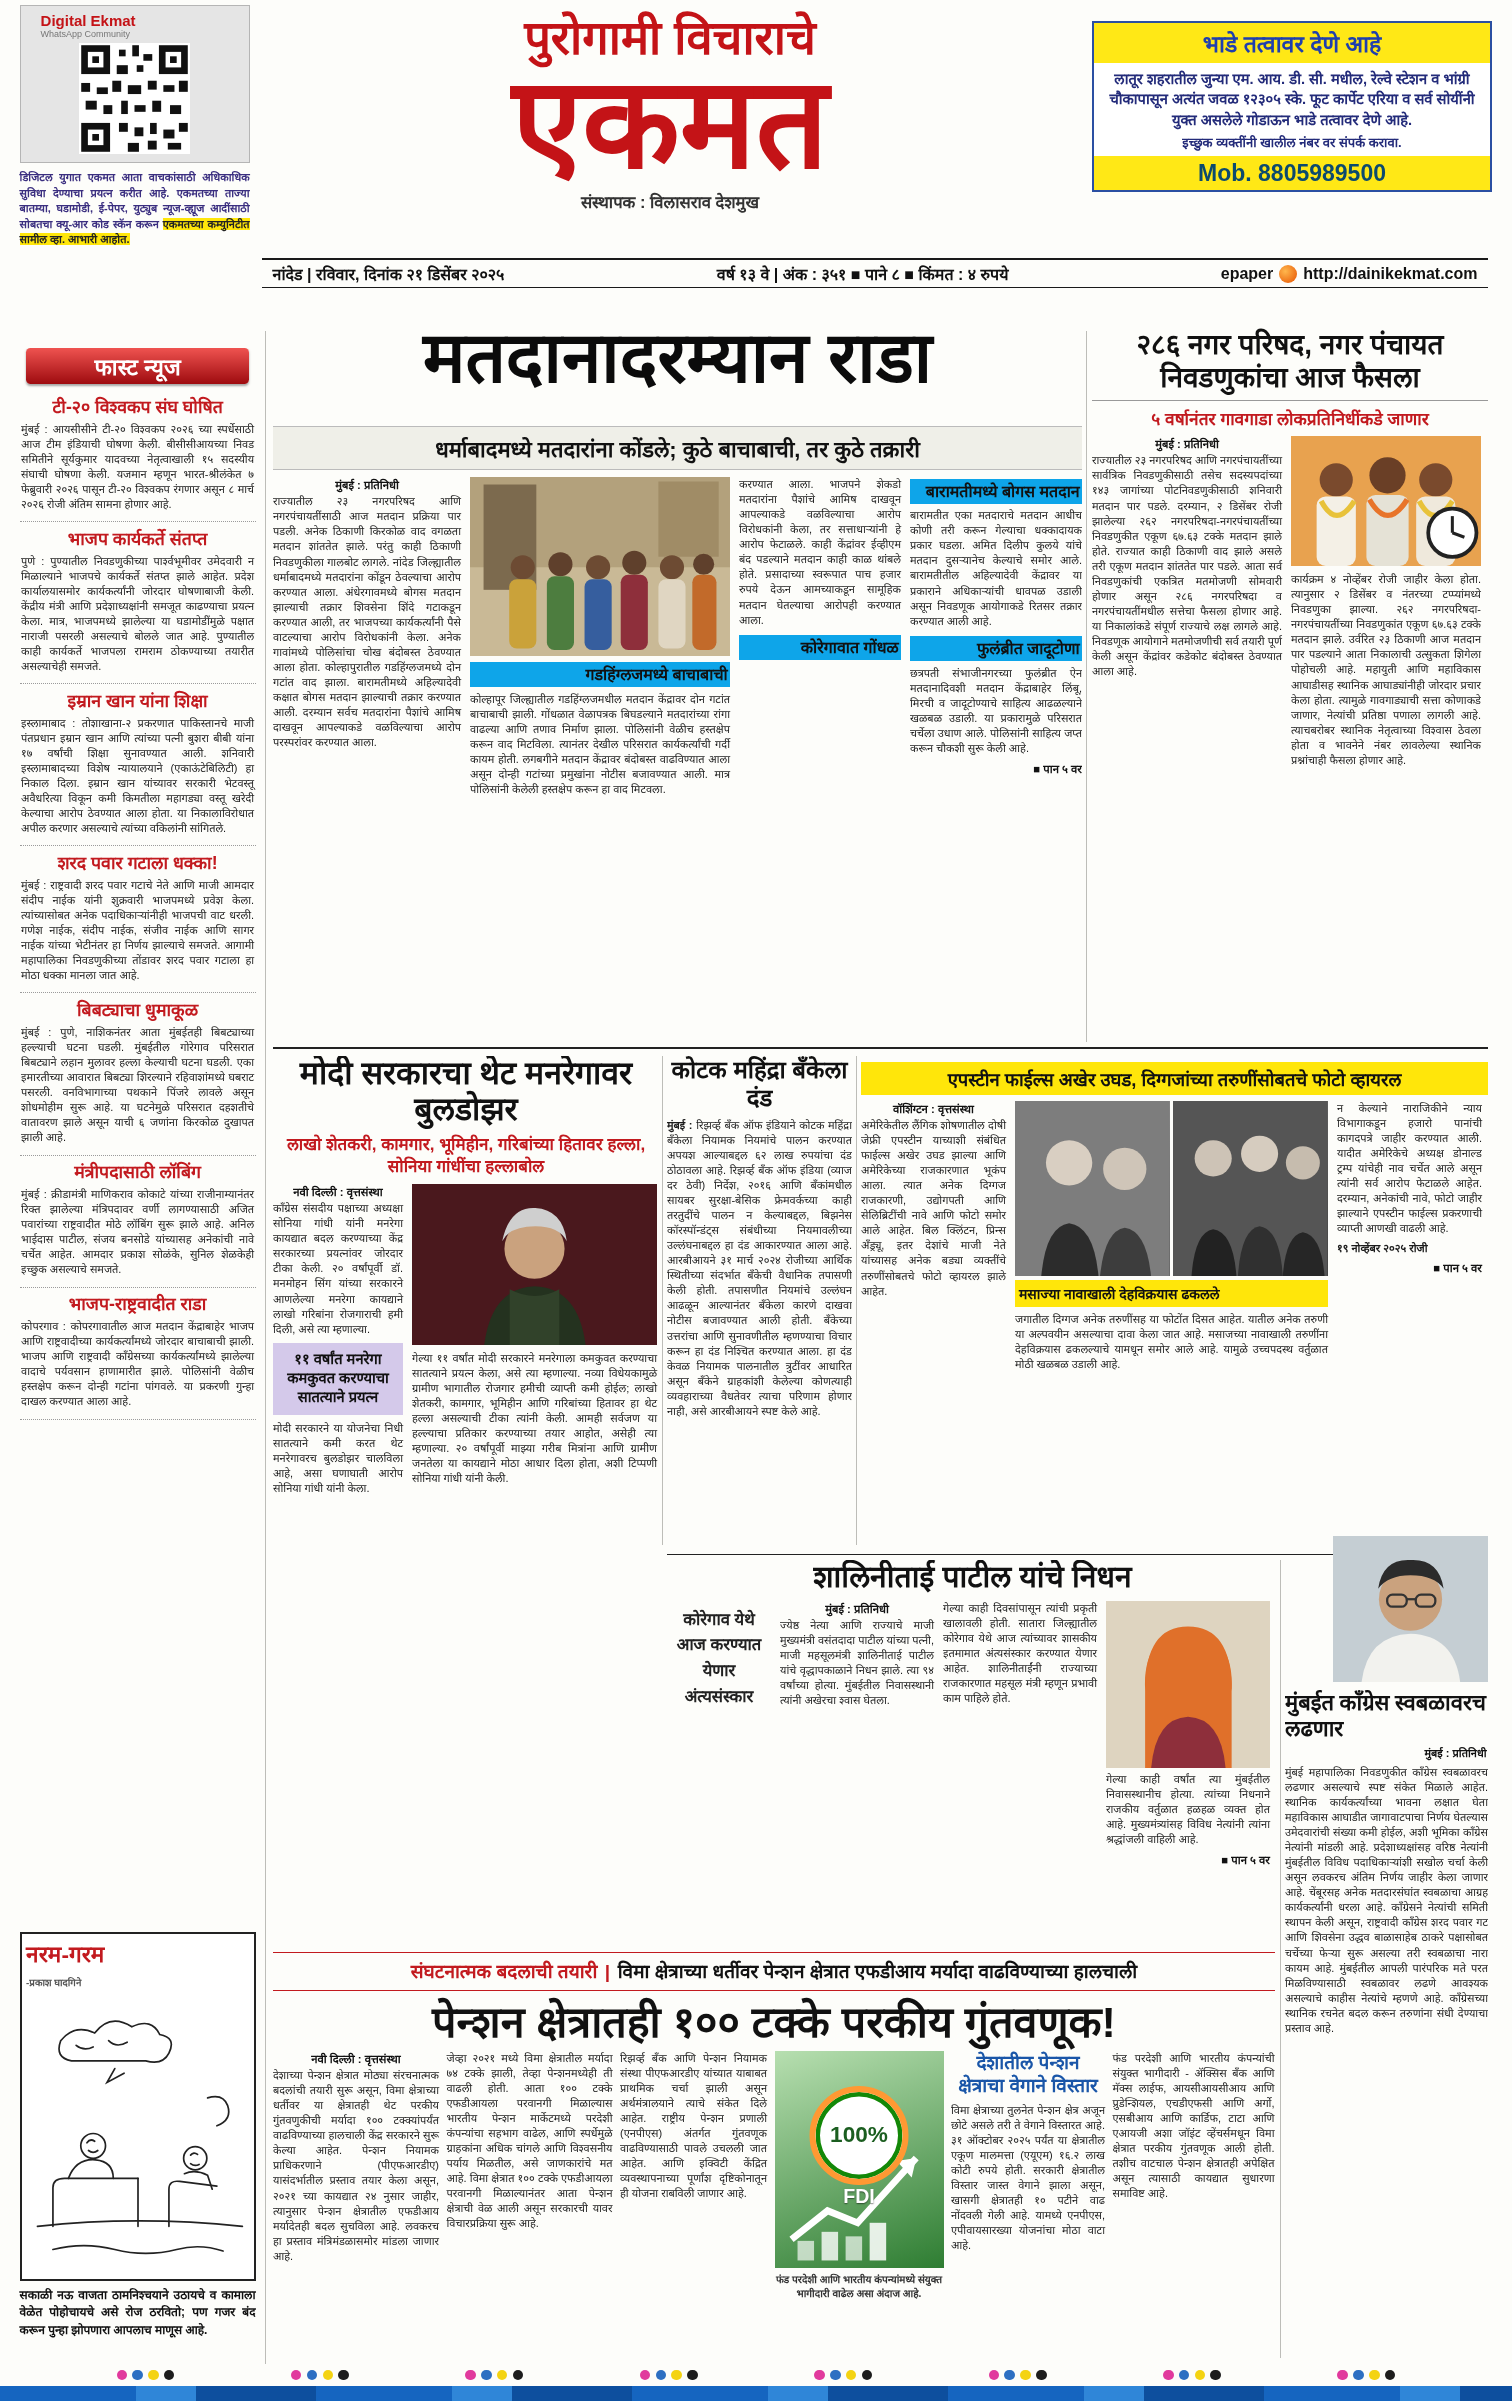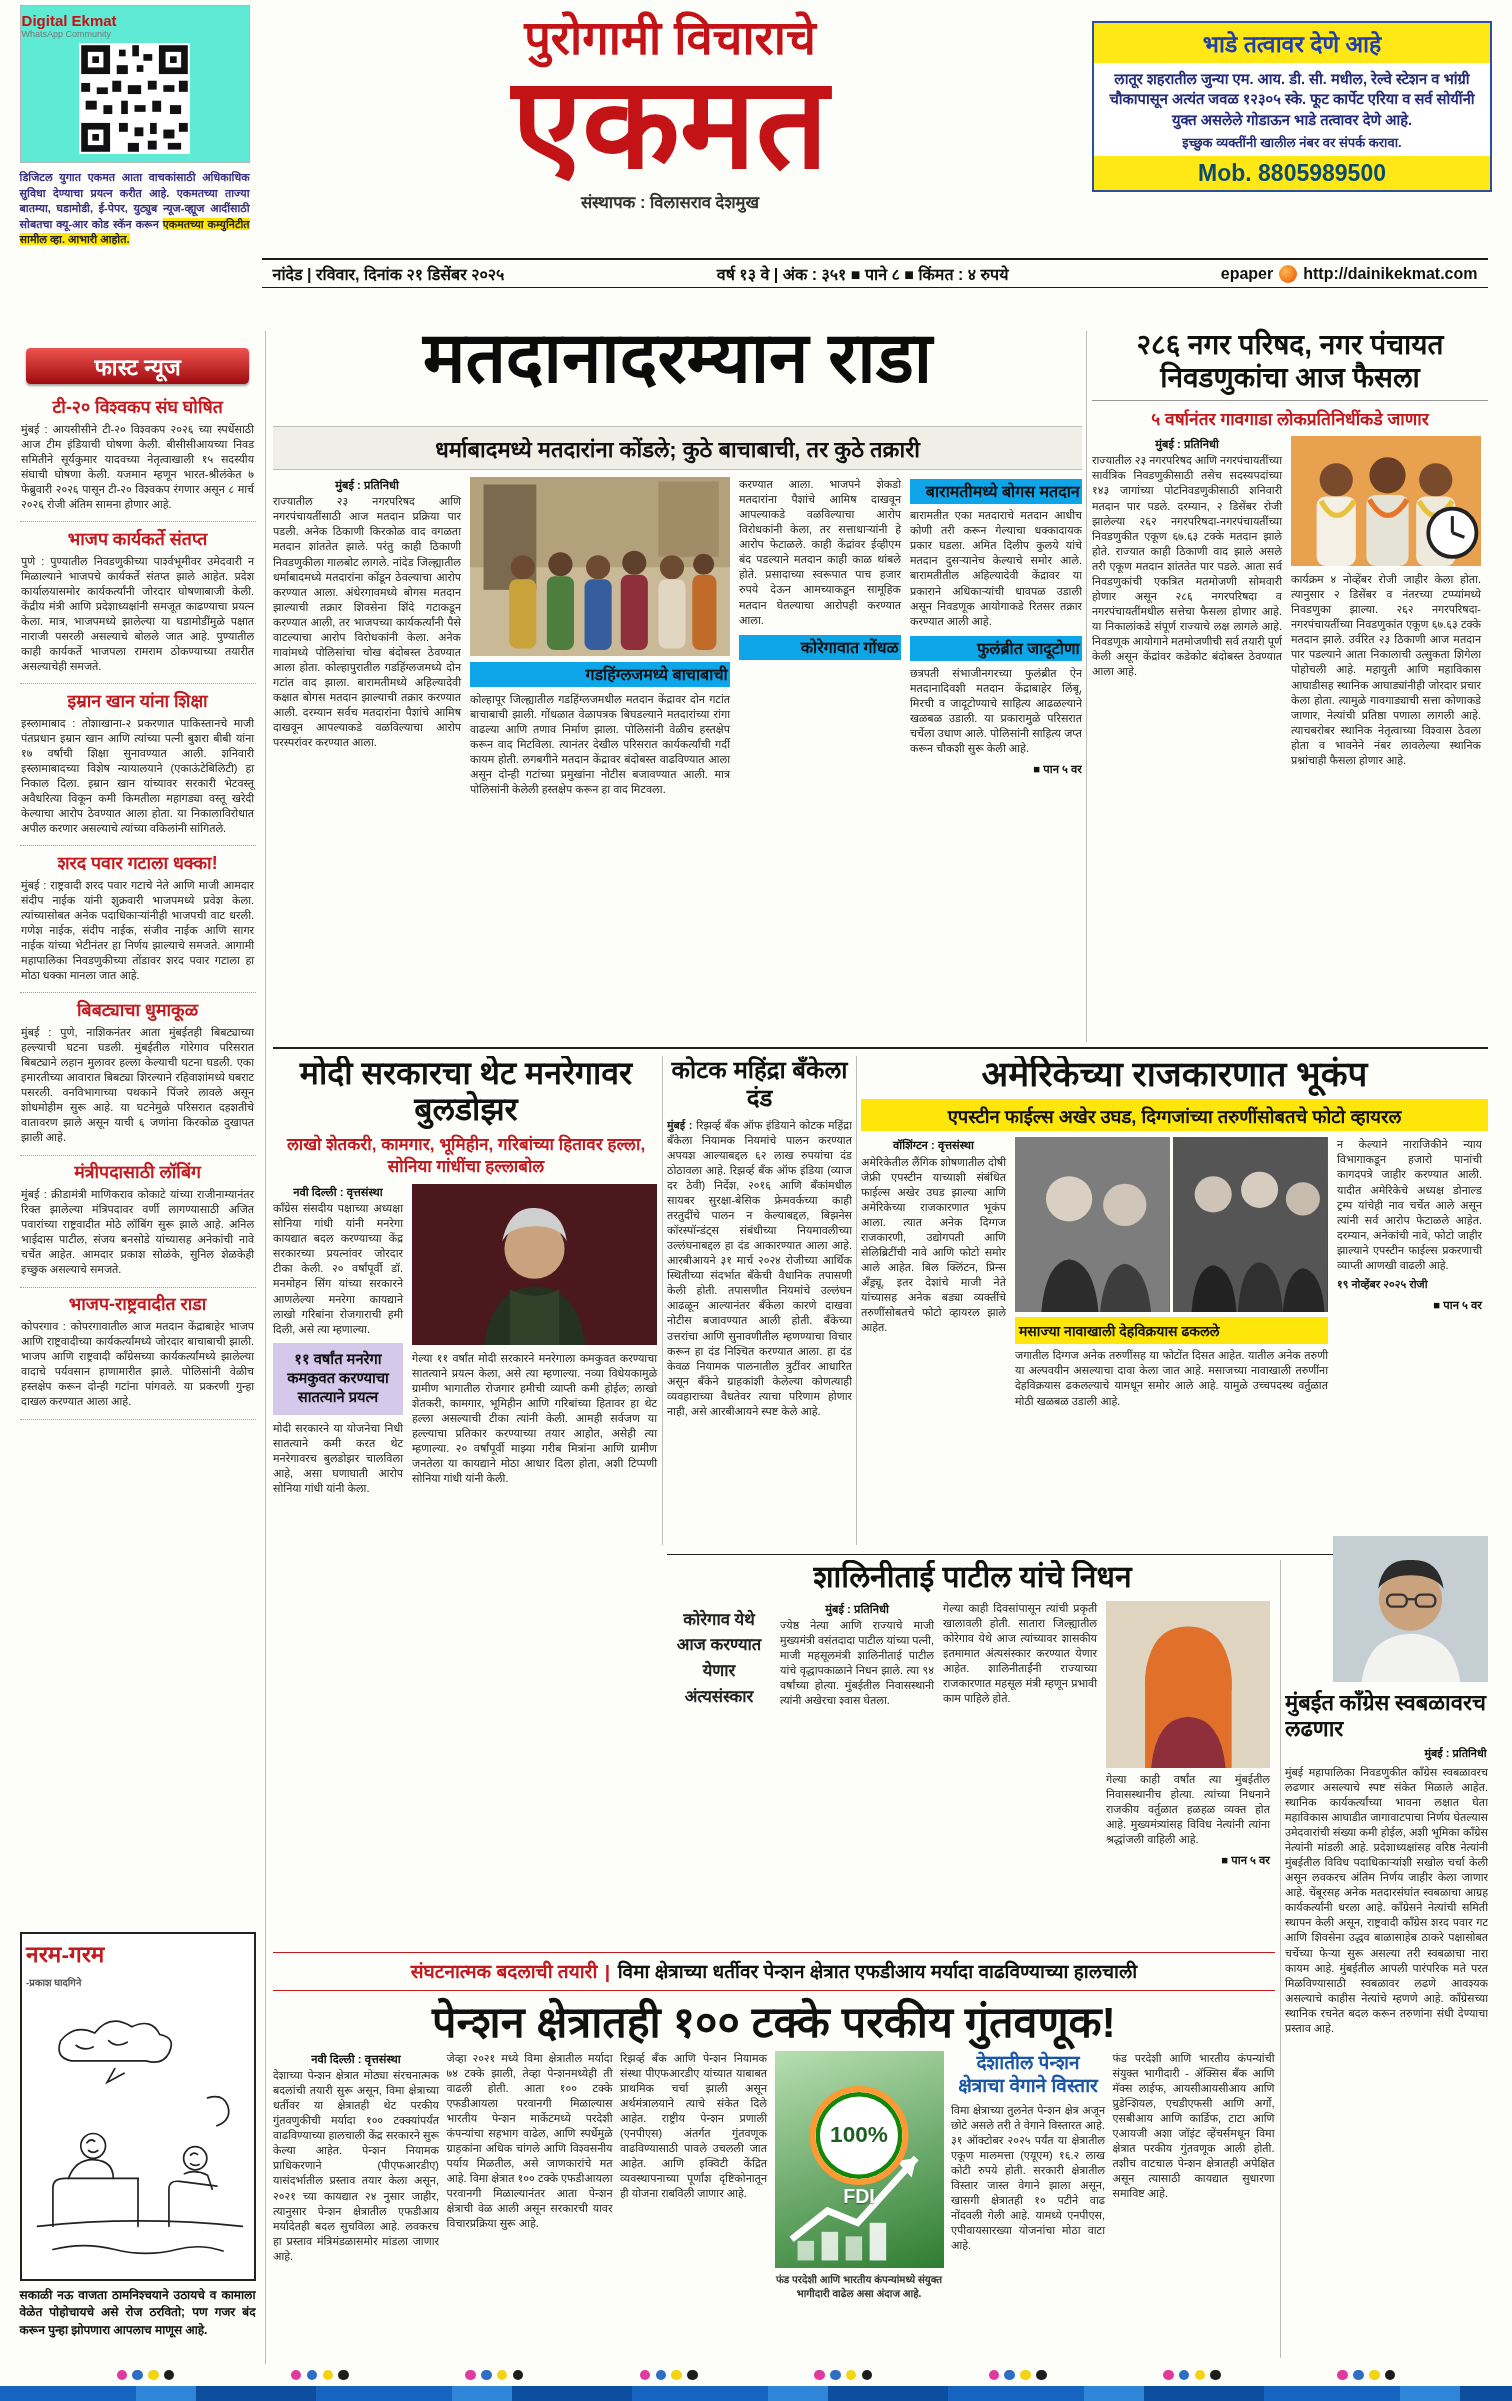--- a/index.html
+++ b/index.html
@@ -6,21 +6,21 @@
   #page{position:relative;width:1512px;height:2401px;background:#fdfdfa;margin:0 auto;
         font-family:"Liberation Sans","DejaVu Sans",sans-serif;color:#111;overflow:hidden;}
   .abs{position:absolute;}
   .body-text{font-size:11px;line-height:1.37;text-align:justify;color:#1c1c1c;}
   .dateline{font-weight:bold;text-align:center;font-size:11.3px;margin-bottom:2.3px;}
   .hrule{position:absolute;background:#222;height:1.5px;}
   .vrule{position:absolute;background:#bdbdb8;width:0.8px;}
 
   
   #qr-box{left:19.6px;top:4.5px;width:230px;}
-  .qr-card{border:0.8px solid #b5b5b5;background:#5eead4;padding:6px 1px;}
+  .qr-card{border:0.8px solid #b5b5b5;background:#e5e5e5;padding:6px 20px;}
   .qr-brand{color:#c41317;font-weight:800;font-size:15px;}
   .qr-sub{color:#777;font-size:9px;margin-bottom:3px;}
   .qr-pattern{width:111px;height:111px;margin:4.5px auto 1.5px;display:block;}
   .qr-caption{margin-top:7.5px;font-size:11px;font-weight:600;color:#3b2f80;text-align:justify;line-height:1.42;}
   .qr-caption .hl{background:#ffe60a;color:#222;}
 
   #masthead{left:253px;top:0;width:834px;text-align:center;}
   .tagline{color:#c41317;font-weight:800;font-size:47px;line-height:1.1;margin-top:12px;}
   .paper-title{color:#c41317;font-weight:900;font-size:127px;line-height:1.02;margin-top:-4.5px;}
   .founder{color:#333;font-size:16.6px;font-weight:600;margin-top:1.5px;}
@@ -406,21 +406,20 @@
 
   <div class="abs" id="kotak">
     <div class="kotak-head">कोटक महिंद्रा बँकेला दंड</div>
     <div class="body-text">
       <b>मुंबई :</b>
       <span>रिझर्व्ह बँक ऑफ इंडियाने कोटक महिंद्रा बँकेला नियामक नियमांचे पालन करण्यात अपयश आल्याबद्दल ६२ लाख रुपयांचा दंड ठोठावला आहे. रिझर्व्ह बँक ऑफ इंडिया (व्याज दर ठेवी) निर्देश, २०१६ आणि बँकांमधील सायबर सुरक्षा-बेसिक फ्रेमवर्कच्या काही तरतुदींचे पालन न केल्याबद्दल, बिझनेस कॉरस्पॉन्डंट्स संबंधीच्या नियमावलीच्या उल्लंघनाबद्दल हा दंड आकारण्यात आला आहे. आरबीआयने ३१ मार्च २०२४ रोजीच्या आर्थिक स्थितीच्या संदर्भात बँकेची वैधानिक तपासणी केली होती. तपासणीत नियमांचे उल्लंघन आढळून आल्यानंतर बँकेला कारणे दाखवा नोटीस बजावण्यात आली होती. बँकेच्या उत्तरांचा आणि सुनावणीतील म्हणण्याचा विचार करून हा दंड निश्चित करण्यात आला. हा दंड केवळ नियामक पालनातील त्रुटींवर आधारित असून बँकेने ग्राहकांशी केलेल्या कोणत्याही व्यवहाराच्या वैधतेवर त्याचा परिणाम होणार नाही, असे आरबीआयने स्पष्ट केले आहे.</span>
     </div>
   </div>
 
   <div class="abs" id="america">
-    <div class="america-head">अमेरिकेच्या राजकारणात भूकंप</div>
     <div class="america-sub">एपस्टीन फाईल्स अखेर उघड, दिग्गजांच्या तरुणींसोबतचे फोटो व्हायरल</div>
     <div class="america-cols">
       <div class="america-col1">
         <div class="dateline">वॉशिंग्टन : वृत्तसंस्था</div>
         <div class="body-text">अमेरिकेतील लैंगिक शोषणातील दोषी जेफ्री एपस्टीन याच्याशी संबंधित फाईल्स अखेर उघड झाल्या आणि अमेरिकेच्या राजकारणात भूकंप आला. त्यात अनेक दिग्गज राजकारणी, उद्योगपती आणि सेलिब्रिटींची नावे आणि फोटो समोर आले आहेत. बिल क्लिंटन, प्रिन्स अँड्र्यू, इतर देशांचे माजी नेते यांच्यासह अनेक बड्या व्यक्तींचे तरुणींसोबतचे फोटो व्हायरल झाले आहेत.</div>
       </div>
       <div class="america-colM">
         <div class="epstein-photos">
           <div class="epstein-panel ep1">
             <svg width="100%" height="100%" viewBox="0 0 200 232" preserveAspectRatio="none">

